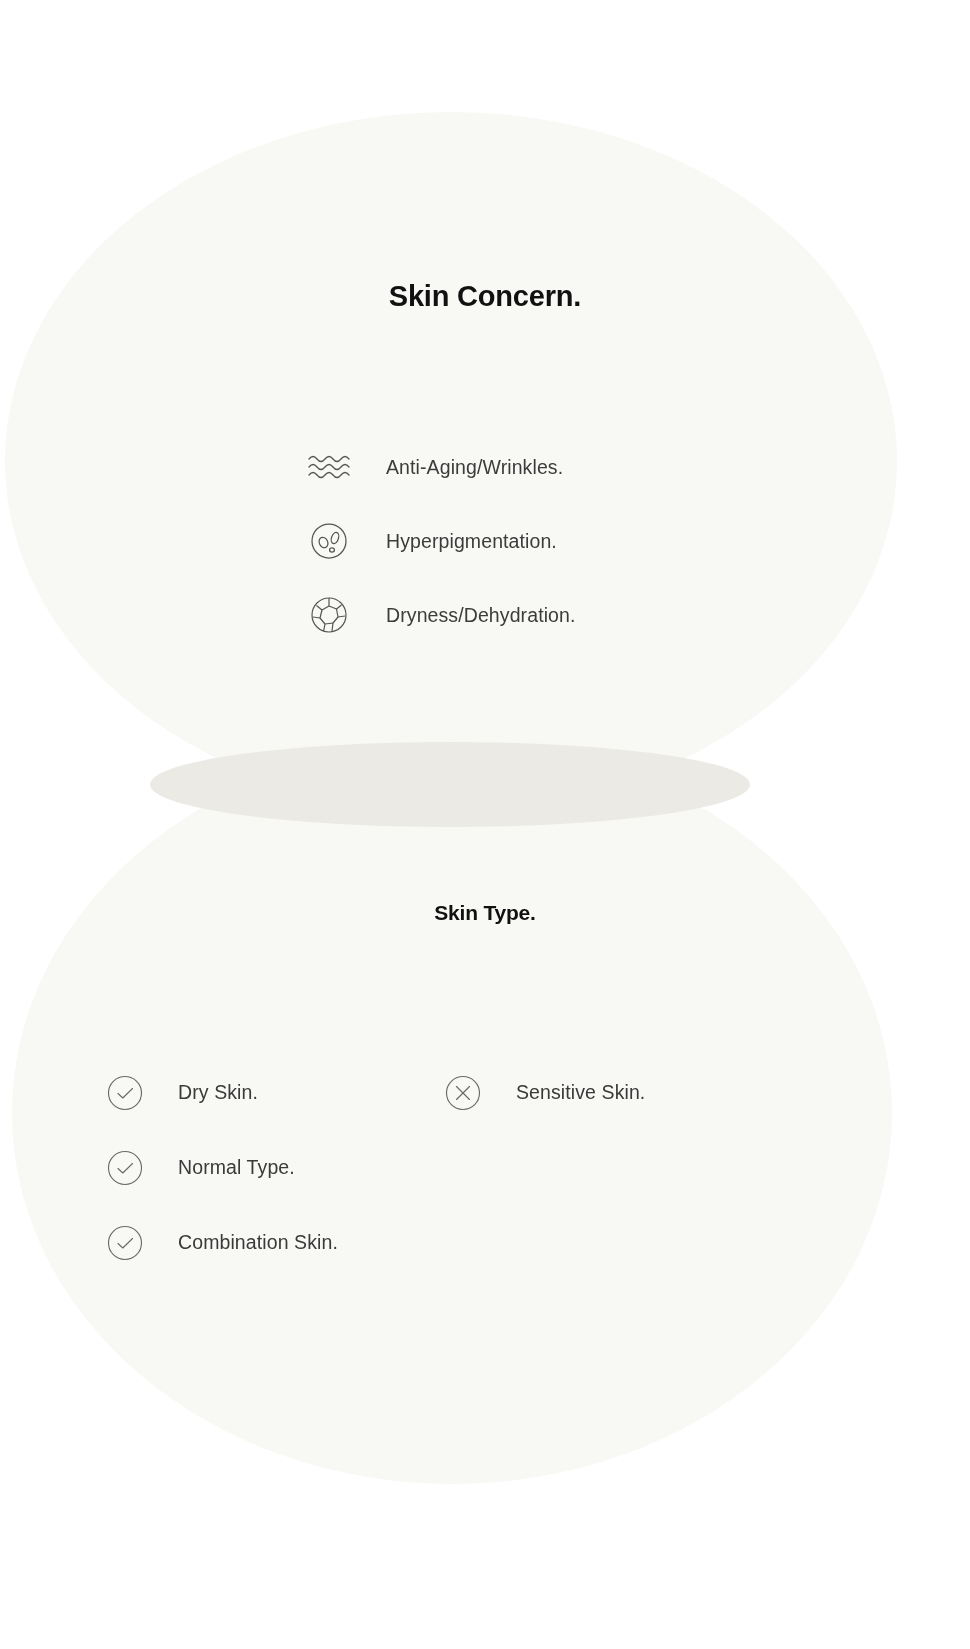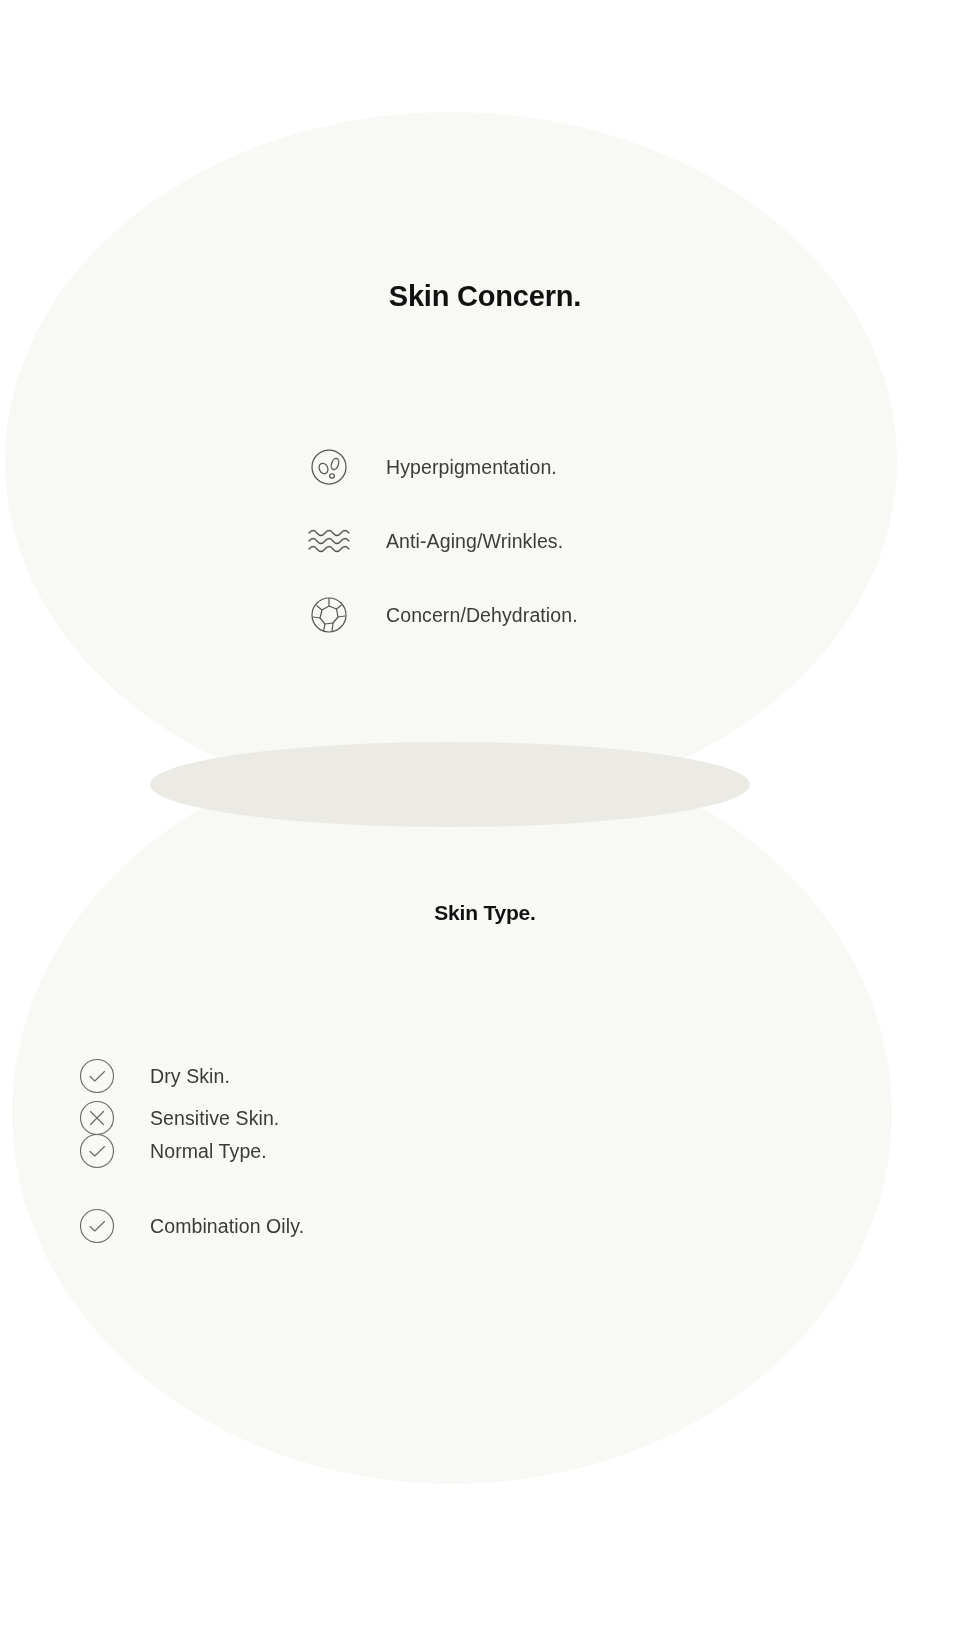--- a/index.html
+++ b/index.html
@@ -104,22 +104,21 @@
   
   .type-grid {
     position: absolute;
     left: 0;
     top: 1055px;
     width: 100%;
   }
   .type-row {
     display: flex;
     height: 75px;
-    padding-left: 76px;
-    flex-direction: column;
+    padding-left: 104px;
   }
   .type-cell {
     display: flex;
     align-items: center;
     width: 338px;
   }
   .type-cell.empty { visibility: hidden; }
   .type-icon {
     width: 42px;
     height: 42px;
@@ -143,59 +142,59 @@
 
 <div class="blob blob-top"></div>
 <div class="blob blob-bottom"></div>
 <div class="blob-overlap"></div>
 
 <section class="section section-concern">
 
   <h2 class="heading heading-concern">Skin Concern.</h2>
 
   <div class="concern-list">
+
+    <div class="concern-row">
+      <span class="concern-icon">
+        <svg width="44" height="30" viewBox="0 0 44 30" fill="none" stroke="#555555" stroke-width="1.3" stroke-linecap="round">
+          <path d="M2 7 q4 -5 8 0 t8 0 t8 0 t8 0 t8 0"></path>
+          <path d="M2 15 q4 -5 8 0 t8 0 t8 0 t8 0 t8 0"></path>
+          <path d="M2 23 q4 -5 8 0 t8 0 t8 0 t8 0 t8 0"></path>
+        </svg>
+      </span>
+      <span class="concern-label">Anti-Aging/Wrinkles.</span>
+    </div>
 
     <div class="concern-row">
       <span class="concern-icon">
         <svg width="40" height="40" viewBox="0 0 40 40" fill="none" stroke="#555555" stroke-width="1.25">
           <circle cx="20" cy="20" r="17"></circle>
           <ellipse cx="14.5" cy="21.5" rx="4.2" ry="5.4" transform="rotate(-25 14.5 21.5)"></ellipse>
           <ellipse cx="26" cy="17" rx="3.4" ry="5.8" transform="rotate(20 26 17)"></ellipse>
           <ellipse cx="23" cy="29" rx="2.4" ry="2.1"></ellipse>
         </svg>
       </span>
       <span class="concern-label">Hyperpigmentation.</span>
-    </div>
-
-    <div class="concern-row">
-      <span class="concern-icon">
-        <svg width="44" height="30" viewBox="0 0 44 30" fill="none" stroke="#555555" stroke-width="1.3" stroke-linecap="round">
-          <path d="M2 7 q4 -5 8 0 t8 0 t8 0 t8 0 t8 0"></path>
-          <path d="M2 15 q4 -5 8 0 t8 0 t8 0 t8 0 t8 0"></path>
-          <path d="M2 23 q4 -5 8 0 t8 0 t8 0 t8 0 t8 0"></path>
-        </svg>
-      </span>
-      <span class="concern-label">Anti-Aging/Wrinkles.</span>
     </div>
 
     <div class="concern-row">
       <span class="concern-icon">
         <svg width="40" height="40" viewBox="0 0 40 40" fill="none" stroke="#555555" stroke-width="1.2" stroke-linejoin="round">
           <circle cx="20" cy="20" r="17"></circle>
           <path d="M20 3 L20 11 L13 15 L7.5 10.5"></path>
           <path d="M20 11 L27.5 14 L32.5 10"></path>
           <path d="M13 15 L11 23 L16 29"></path>
           <path d="M27.5 14 L29 22 L24 28"></path>
           <path d="M11 23 L4 22"></path>
           <path d="M29 22 L36 21"></path>
           <path d="M16 29 L24 28 L23 36"></path>
           <path d="M16 29 L14.5 36.5"></path>
         </svg>
       </span>
-      <span class="concern-label">Concern/Dehydration.</span>
+      <span class="concern-label">Dryness/Dehydration.</span>
     </div>
 
   </div>
 </section>
 
 <section class="section section-type">
 
   <h2 class="heading heading-type">Skin Type.</h2>
 
   <div class="type-grid">
@@ -235,19 +234,19 @@
     </div>
 
     <div class="type-row">
       <div class="type-cell">
         <span class="type-icon">
           <svg width="40" height="40" viewBox="0 0 40 40" fill="none" stroke="#6a6a6a" stroke-width="1.15" stroke-linecap="round" stroke-linejoin="round">
             <circle cx="20" cy="20" r="16.5"></circle>
             <path d="M13 20.5 L17.8 25 L27.5 15.5"></path>
           </svg>
         </span>
-        <span class="type-label">Combination Oily.</span>
+        <span class="type-label">Combination Skin.</span>
       </div>
       <div class="type-cell empty"></div>
     </div>
 
   </div>
 </section>
 
 </body></html>

